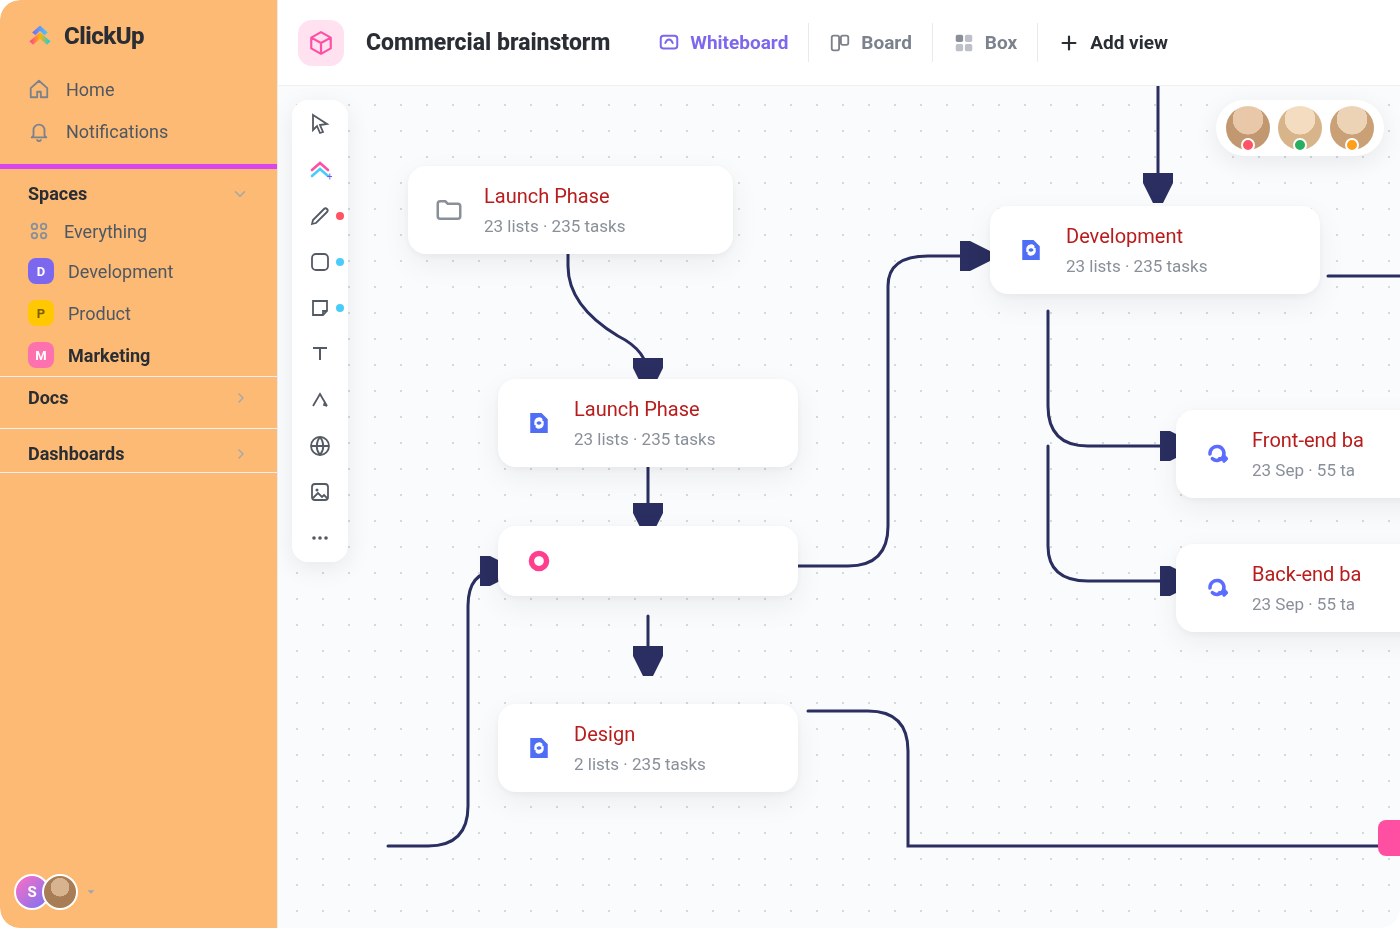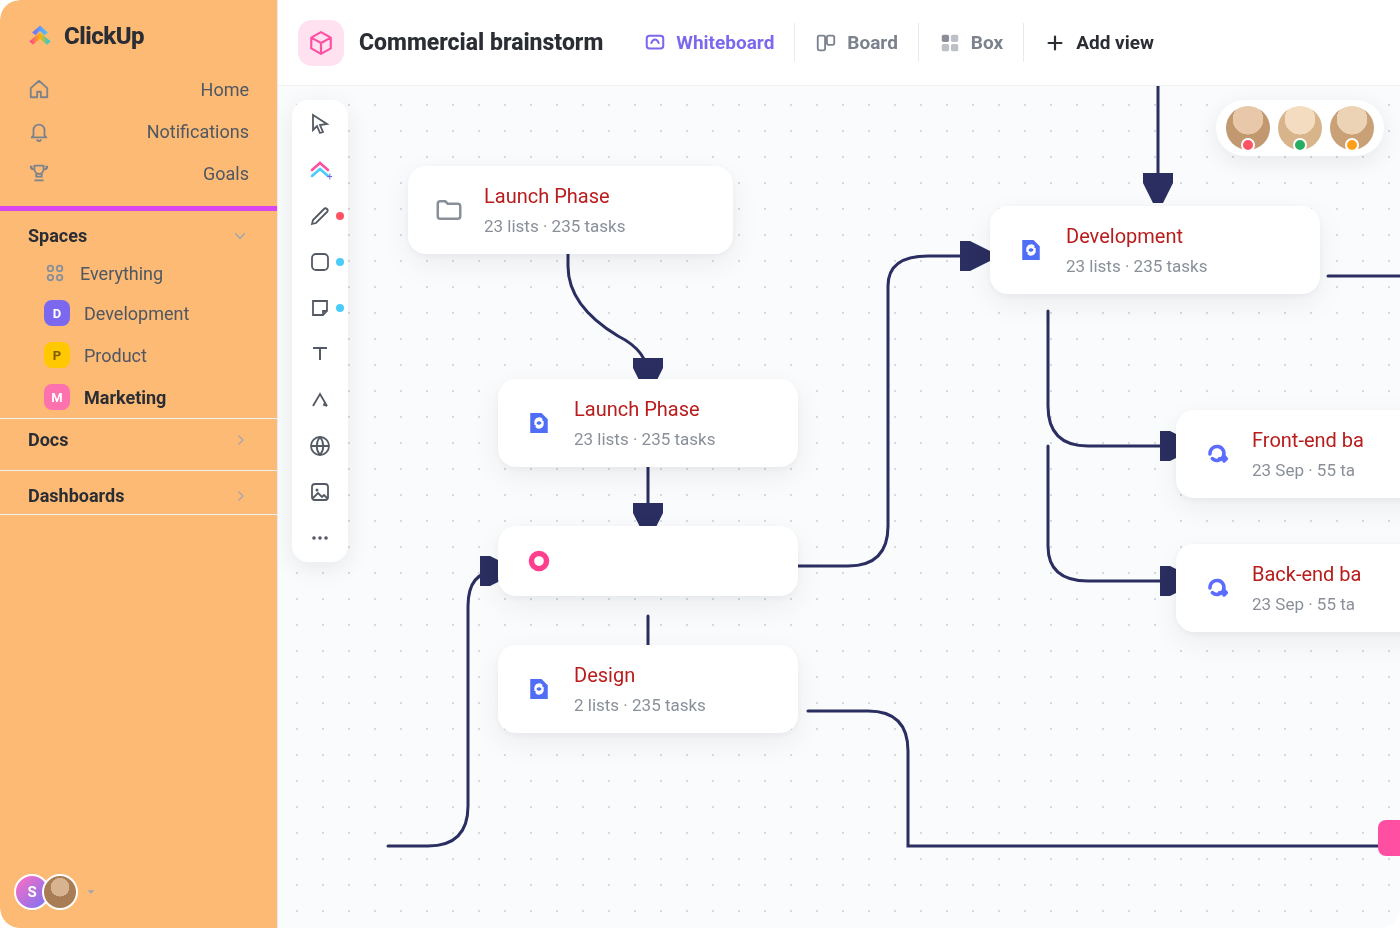--- a/index.html
+++ b/index.html
@@ -19,52 +19,52 @@
     border-right: 1px solid #e8eaed;
     display: flex;
     flex-direction: column;
     border-radius: 20px 0 0 20px;
   }
   .logo-row { display: flex; align-items: center; gap: 10px; padding: 22px 26px 18px; }
   .logo-mark { width: 28px; height: 28px; }
   .logo-text { font-size: 24px; font-weight: 800; letter-spacing: -0.5px; }
   .nav-item {
     display: flex; align-items: center; gap: 16px;
-    padding: 10px 28px; font-size: 18px; color: #4f5762; cursor: pointer; justify-content: space-between;
+    padding: 10px 28px; font-size: 18px; color: #4f5762; cursor: pointer;
   }
   .nav-item .ico { width: 22px; height: 22px; color: #7c828d; flex-shrink: 0; }
   .section-head {
     display: flex; align-items: center; justify-content: space-between;
     padding: 14px 28px 8px; font-size: 18px; font-weight: 700; color: #2a2e34;
     border-top: 5px solid #d946ef; margin-top: 12px;
   }
   .chev { color: #a1a6ad; }
   .space-item {
     display: flex; align-items: center; gap: 14px;
-    padding: 8px 44px; font-size: 18px; color: #4f5762; cursor: pointer;
+    padding: 8px 28px; font-size: 18px; color: #4f5762; cursor: pointer;
   }
   .space-item.active { font-weight: 700; color: #2a2e34; }
   .badge {
     width: 26px; height: 26px; border-radius: 8px; display:flex; align-items:center; justify-content:center;
     color:#fff; font-size:13px; font-weight:700; flex-shrink:0;
   }
   .b-violet { background:#7b68ee; }
   .b-yellow { background:#ffc800; color:#7a5e00;}
   .b-pink { background:#fd71af; }
   .footer-row {
     margin-top:auto; padding:18px 22px; display:flex; align-items:center; gap:-6px;
   }
   .avatar-stack { display:flex; align-items:center; }
   .avatar-stack .av { width:36px; height:36px; border-radius:50%; border:2px solid #fff; margin-left:-8px; }
   .av-s { background: linear-gradient(135deg,#ff6ec4,#7873f5); display:flex;align-items:center;justify-content:center;color:#fff;font-weight:700;font-size:15px;}
   .av-img { background: radial-gradient(circle at 50% 35%, #d7b48f 35%, #a87c55 36%); }
   
   .main { flex:1; display:flex; flex-direction:column; position:relative; }
   .topbar {
-    display:flex; align-items:center; gap:1px; height:86px; padding: 0 20px; border-bottom:1px solid #eef0f2; background:#fff;
+    display:flex; align-items:center; gap:8px; height:86px; padding: 0 20px; border-bottom:1px solid #eef0f2; background:#fff;
   }
   .space-chip {
     width:46px; height:46px; border-radius:14px; background:#ffe1ef;
     display:flex; align-items:center; justify-content:center; margin-right:14px;
   }
   .page-title { font-size:23px; font-weight:800; }
   .views { display:flex; align-items:center; margin-left:20px; }
   .view {
     display:flex; align-items:center; gap:10px; padding: 8px 20px;
     font-size:19px; font-weight:700; color:#7c828d; cursor:pointer;
@@ -148,26 +148,20 @@
           <path d="M3 11 L12 3 L21 11 V21 H14 V15 H10 V21 H3 Z" fill="none" stroke="currentColor" stroke-width="2" stroke-linejoin="round"></path>
         </svg>
       <span>Home</span>
     </div>
     <div class="nav-item">
       <svg class="ico" viewBox="0 0 24 24">
           <path d="M6 17 V11 a6 6 0 1 1 12 0 V17 l2 2 H4 Z M10 21 a2 2 0 0 0 4 0" fill="none" stroke="currentColor" stroke-width="2" stroke-linejoin="round"></path>
         </svg>
       <span>Notifications</span>
     </div>
-    <div class="nav-item">
-      <svg class="ico" viewBox="0 0 24 24">
-          <path d="M7 4 h10 v4 a5 5 0 0 1 -10 0 Z M9 13 v3 h6 v-3 M7 20 h10 M5 5 h-2 a3 3 0 0 0 3 3 M19 5 h2 a3 3 0 0 1 -3 3" fill="none" stroke="currentColor" stroke-width="2" stroke-linejoin="round"></path>
-        </svg>
-      <span>Goals</span>
-    </div>
 
     <div class="section-head">
       <span>Spaces</span>
       <svg class="chev" width="18" height="18" viewBox="0 0 24 24">
           <path d="M6 9l6 6 6-6" fill="none" stroke="currentColor" stroke-width="2" stroke-linecap="round"></path>
         </svg>
     </div>
     <div class="space-item">
       <svg width="22" height="22" viewBox="0 0 24 24" style="color:#8a9099">
           <circle cx="7" cy="7" r="3" fill="none" stroke="currentColor" stroke-width="2"></circle>
@@ -381,21 +375,21 @@
       </div>
 
       <div class="card" style="left:220px; top:440px; width:300px">
         <div class="icon">
             <svg viewBox="0 0 24 24" width="26" height="26">
               <circle cx="12" cy="12" r="7" fill="none" stroke="#ff3f8e" stroke-width="5"></circle>
             </svg>
           </div>
       </div>
 
-      <div class="card" style="left:220px; top:559px; width:300px">
+      <div class="card" style="left:220px; top:618px; width:300px">
         <div class="icon">
             <svg viewBox="0 0 24 24" width="30" height="30">
               <path d="M5 4 h9 l5 5 v11 H5 Z" fill="#4f6df5"></path>
               <path d="M9 13 a3 3 0 1 1 1 2 M15 11 a3 3 0 1 1 -1 -2" fill="none" stroke="#fff" stroke-width="1.6" stroke-linecap="round"></path>
             </svg>
           </div>
         <div>
           <div class="card-title">Design</div>
           <div class="card-meta">2 lists  ·  235 tasks</div>
         </div>

